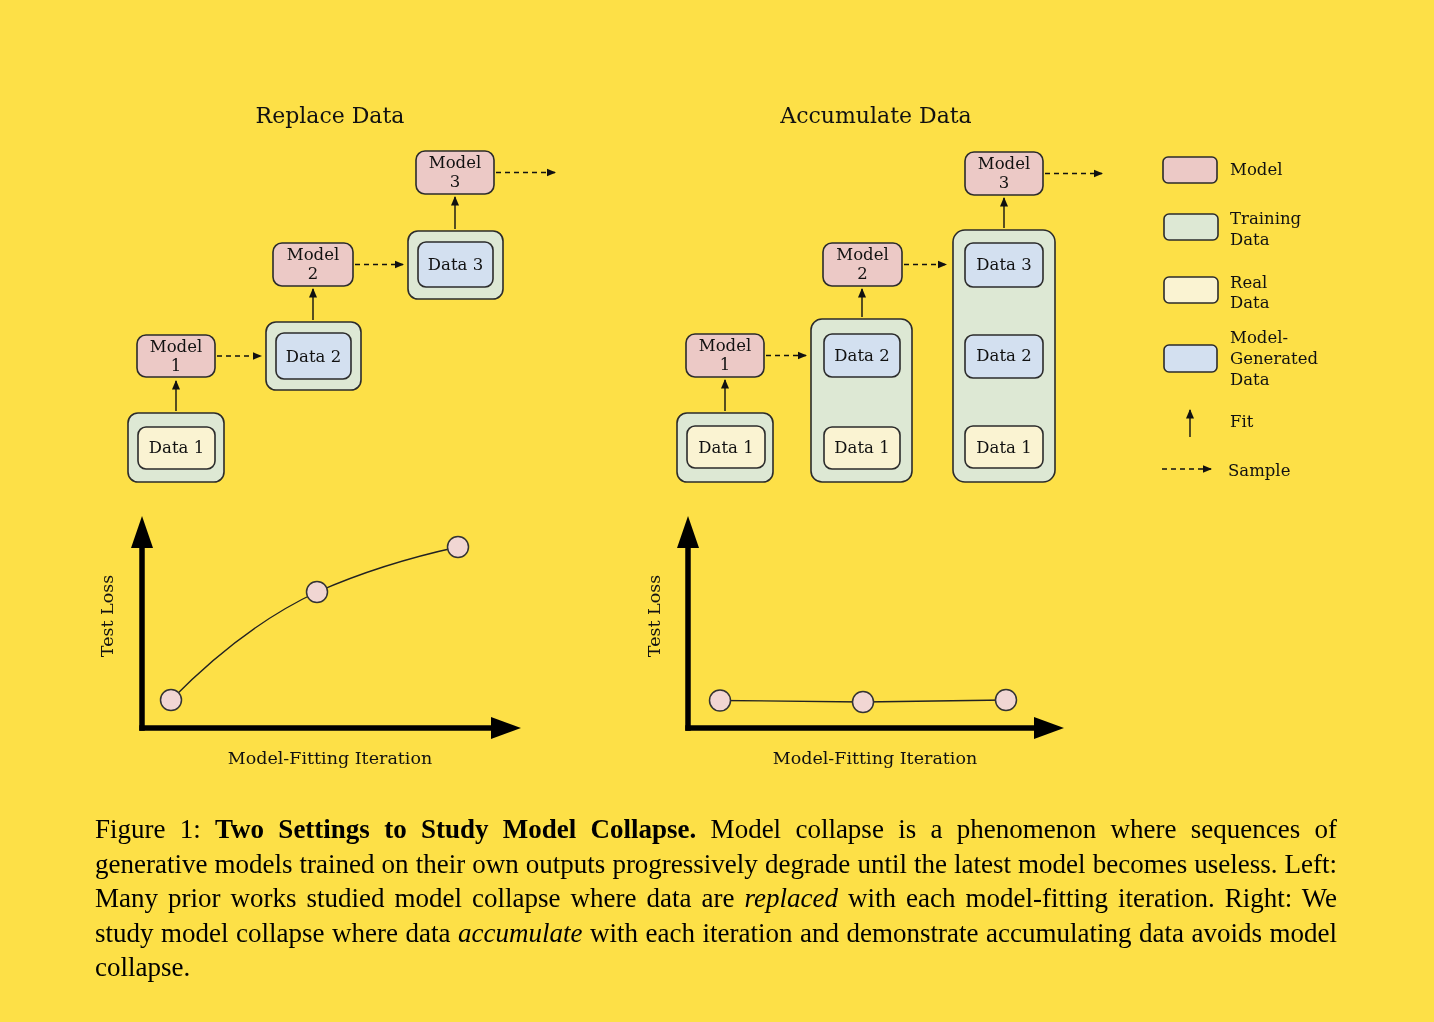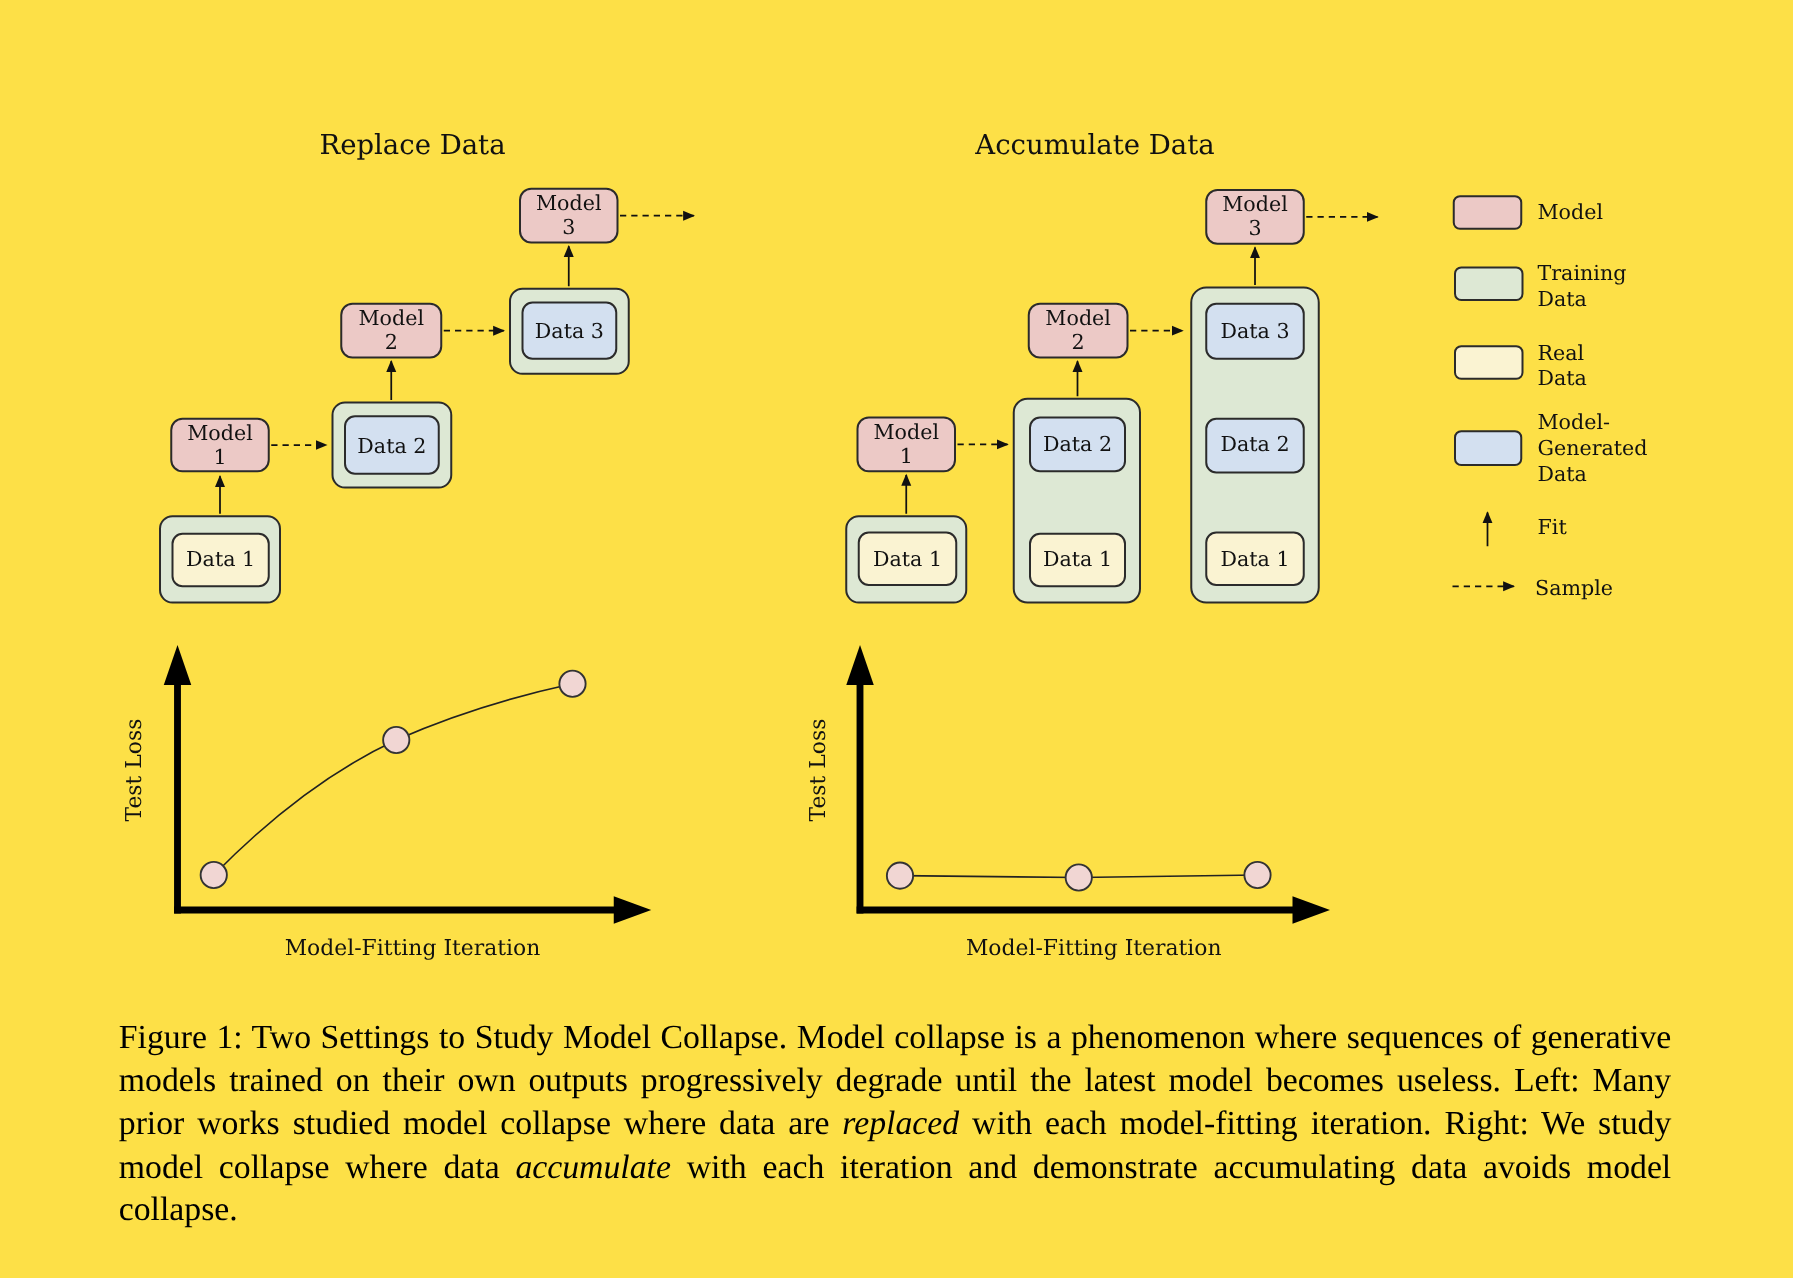--- a/index.html
+++ b/index.html
@@ -16,21 +16,21 @@
   .axis-lbl{font-size:17.5px;}
   .fitline{stroke:#111;stroke-width:1.4;fill:none;}
   .dash{stroke:#111;stroke-width:1.4;stroke-dasharray:5 4;fill:none;}
   .curve{stroke:#222;stroke-width:1.3;fill:none;}
   .pt{fill:#f1d6d3;stroke:#333;stroke-width:1.5;}
   .axis{stroke:#000;stroke-width:5.5;}
   .axis-head{fill:#000;}
   #caption{position:absolute;left:95px;top:812px;width:1242px;
            font-family:"Liberation Serif",serif;font-size:27px;line-height:34.5px;
            color:#000;text-align:justify;}
-  #caption b{font-weight:normal;}
+  #caption b{font-weight:bold;}
   #caption i{}
 </style>
 </head>
 <body>
 
 <div id="page">
 <svg width="1434" height="800" viewBox="0 0 1434 800">
   <defs>
     <marker id="ah" markerUnits="userSpaceOnUse" markerWidth="10" markerHeight="10" refX="8.5" refY="5" orient="auto">
       <path d="M0,1 L9.5,5 L0,9 Z" fill="#111"></path>

